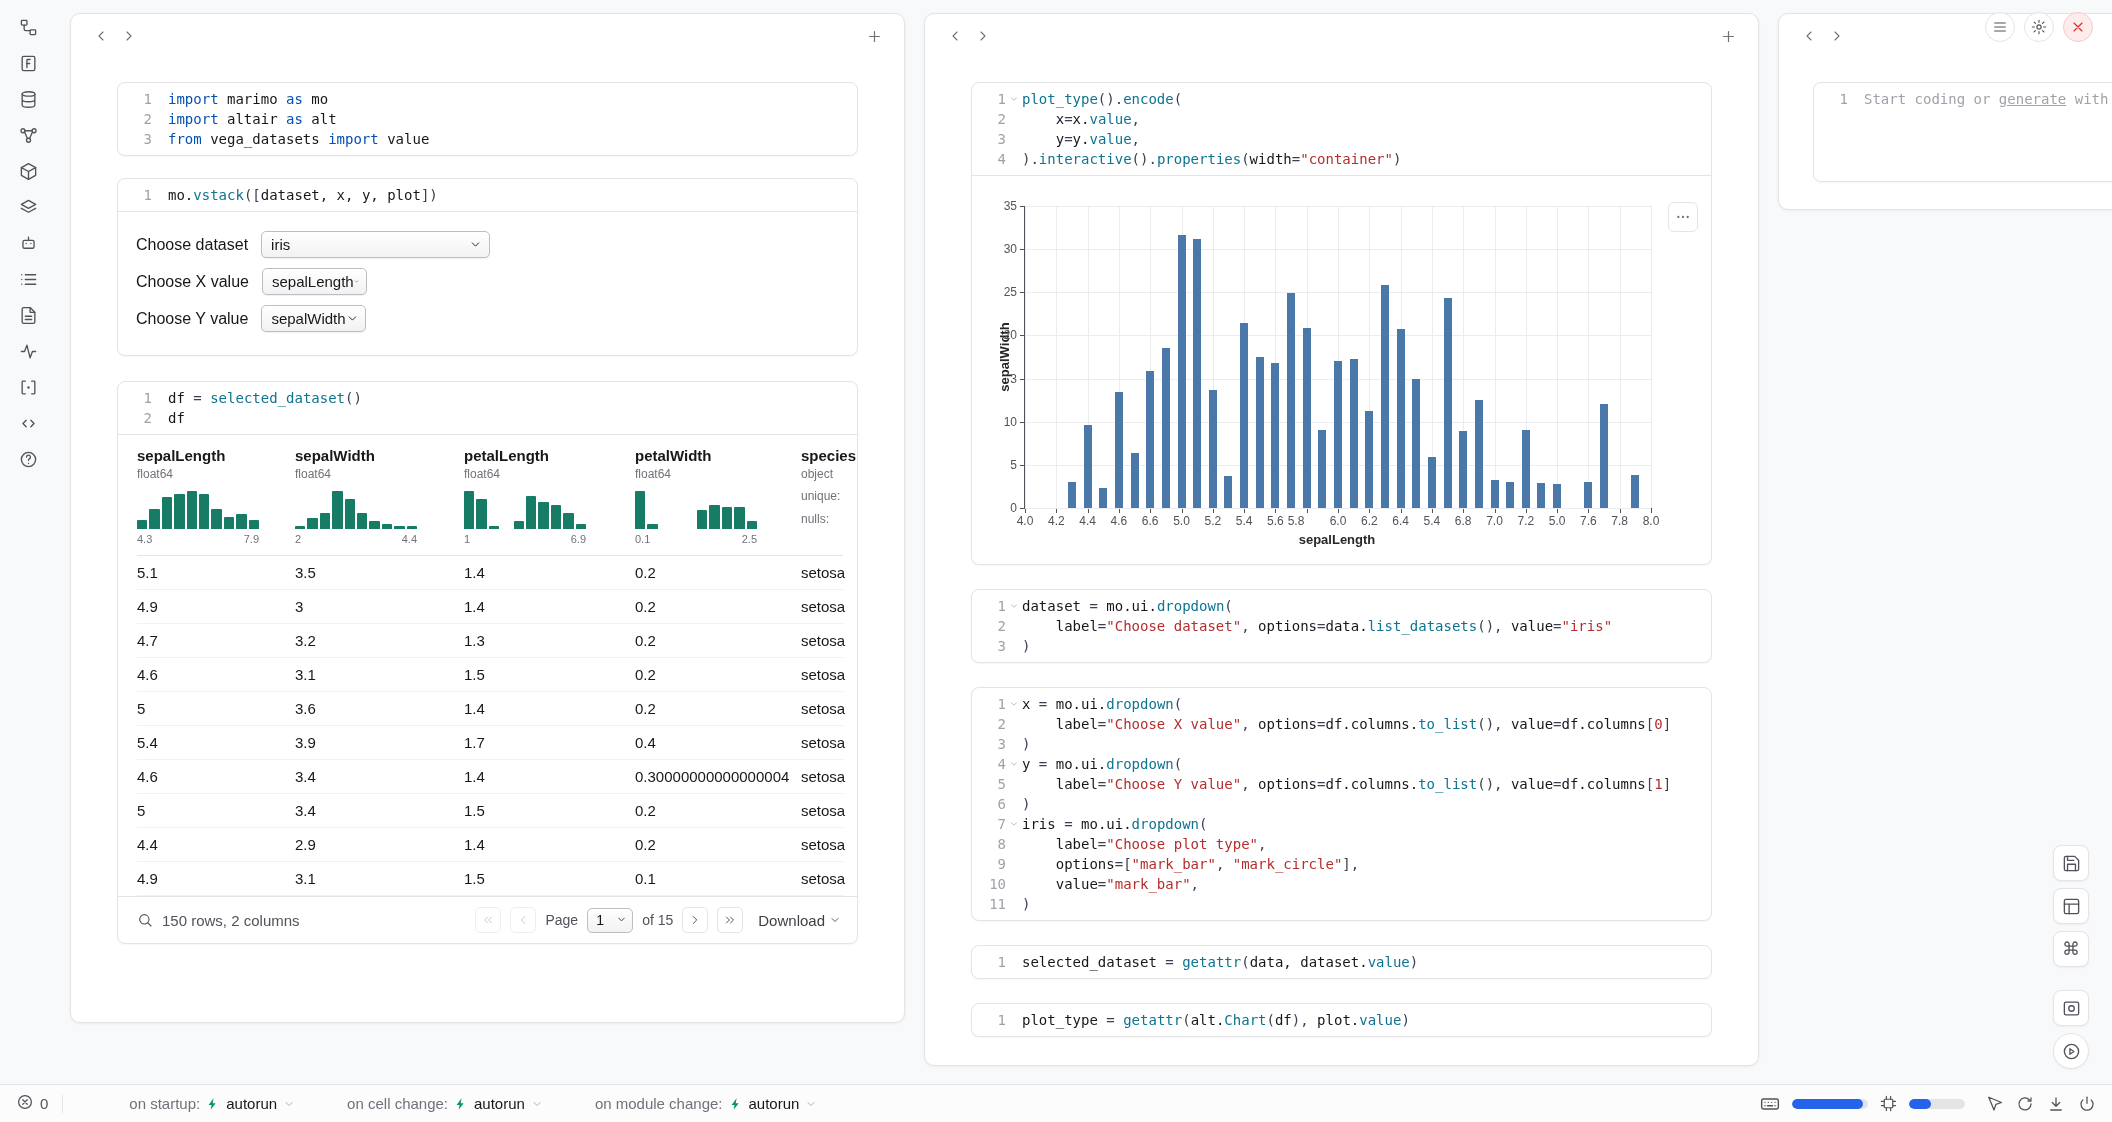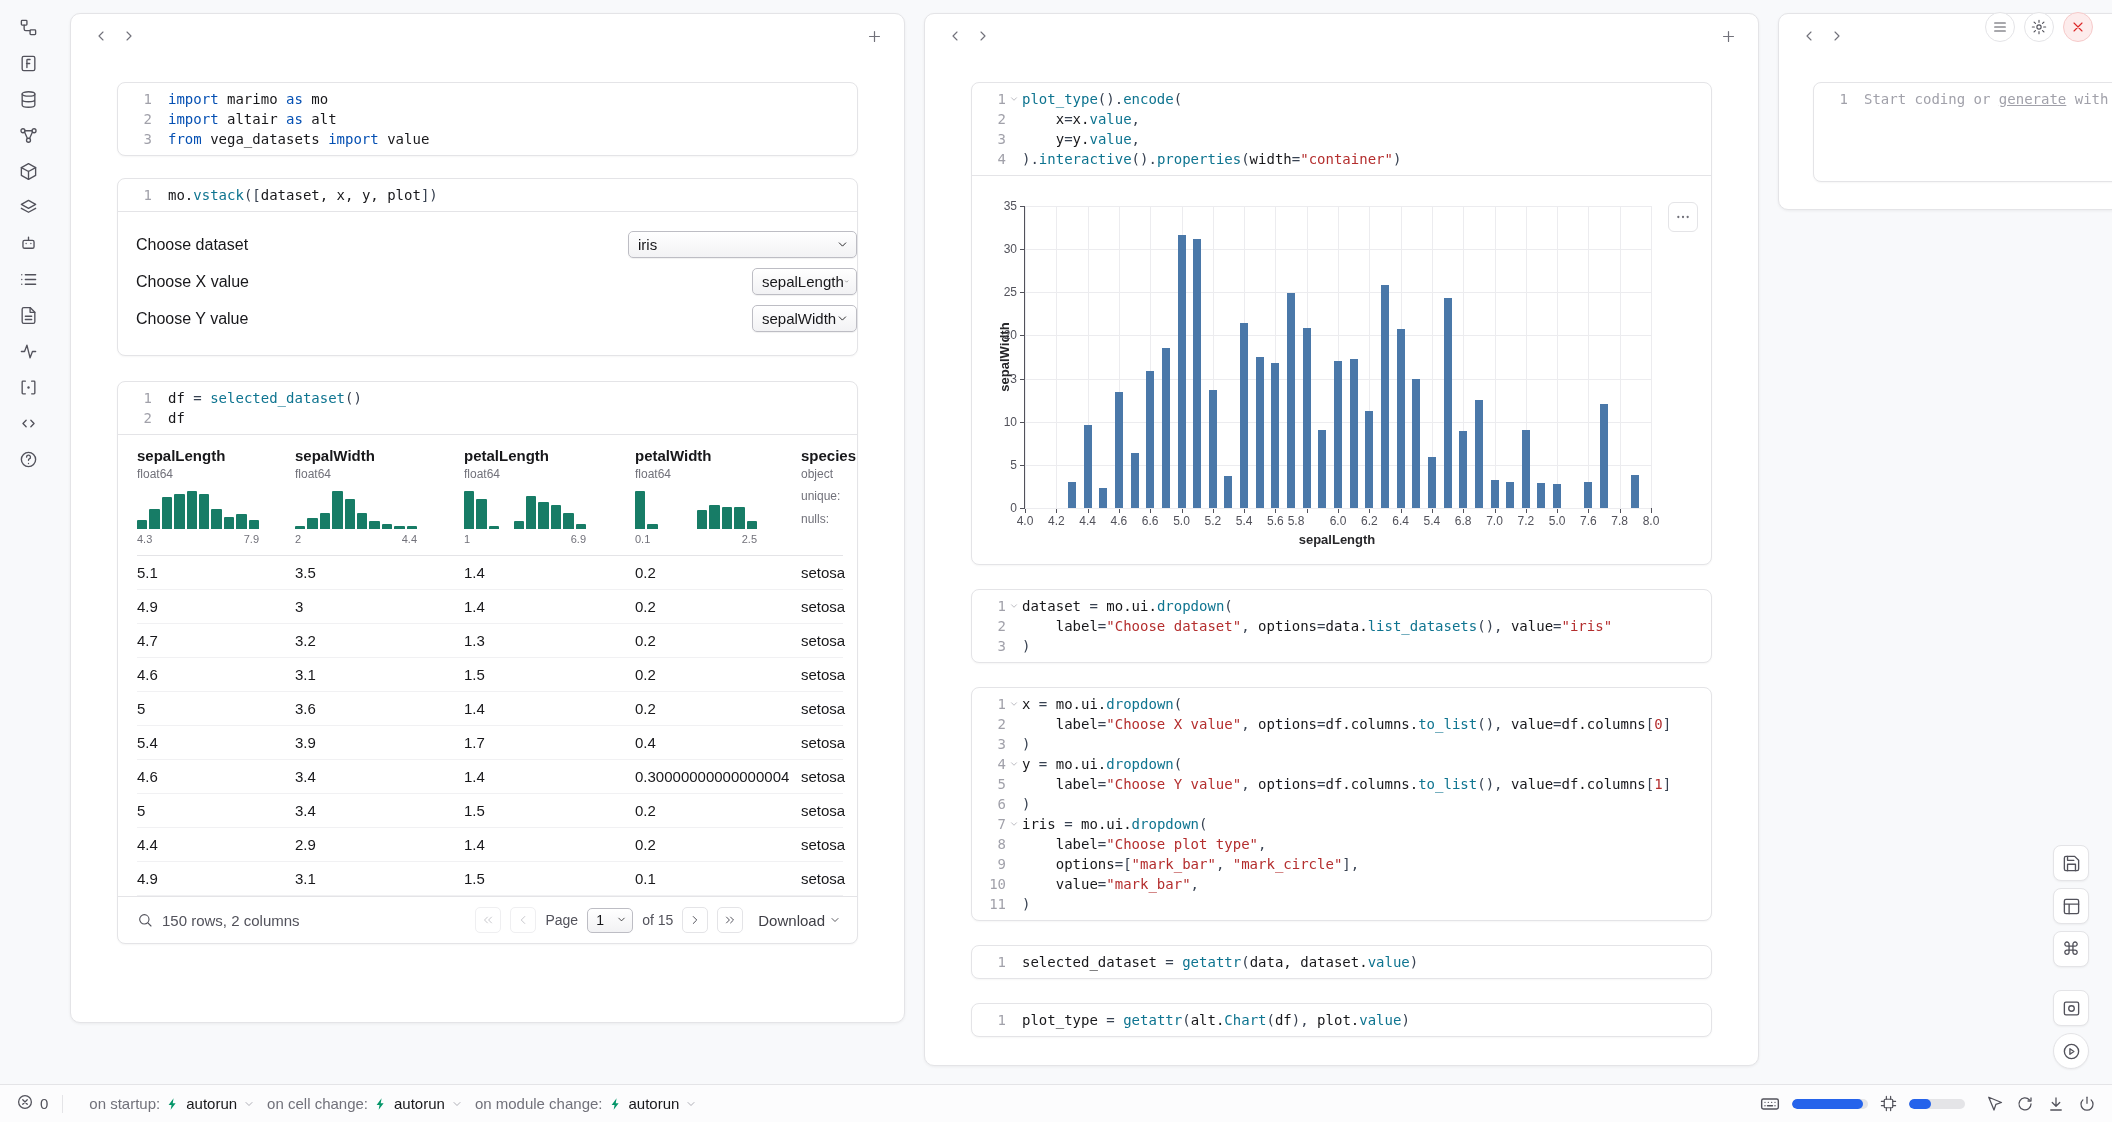--- a/index.html
+++ b/index.html
@@ -33,21 +33,21 @@
   .tk-f{color:#0e7490;}
   .tk-s{color:#b42e2e;}
   .tk-n{color:#b42e2e;}
   .tk-p{color:#374151;}
   .tk-o{color:#374151;}
   .tk-v{color:#18181b;}
   .tk-ph{color:#a1a1aa;}
   .tk-phl{color:#a1a1aa;text-decoration:underline;}
   
   .cell-out{border-top:1px solid #e4e4e7;padding:14px 0 18px 18px;}
-  .ui-row{display:flex;align-items:center;height:37px;gap:13px;justify-content:space-between;}
+  .ui-row{display:flex;align-items:center;height:37px;gap:13px;}
   .ui-label{font-size:16px;color:#18181b;}
   .select{display:flex;align-items:center;justify-content:space-between;border:1px solid #bdbdc4;
           border-radius:5px;background:linear-gradient(#ffffff,#f2f2f4);height:27px;padding:0 7px 0 9px;
           font-size:15px;color:#18181b;box-shadow:0 1px 1px rgba(0,0,0,.06);cursor:pointer;box-sizing:border-box;}
   
   .dt{border-top:1px solid #e4e4e7;padding:12px 14px 0 19px;overflow:hidden;}
   .dt-head{display:flex;border-bottom:1px solid #e4e4e7;padding-bottom:10px;}
   .dt-hcol{flex:none;cursor:pointer;}
   .dt-name{font-size:15px;font-weight:bold;color:#18181b;}
   .dt-type{font-size:12px;color:#71717a;margin-top:3px;}
@@ -93,21 +93,21 @@
         align-items:center;justify-content:center;color:#52525b;cursor:pointer;box-shadow:0 1px 2px rgba(0,0,0,.05);box-sizing:border-box;}
   .rail .rbtn:nth-child(4){margin-top:16px;}
   .rail .rbtn:nth-child(5){border-radius:50%;}
   .cmdglyph{font-size:18px;line-height:1;}
   
   .statusbar{position:absolute;left:0;right:0;bottom:0;height:38px;background:#fcfcfd;border-top:1px solid #e4e4e7;
              display:flex;align-items:center;padding:0 16px;gap:14px;font-size:15px;color:#3f3f46;box-sizing:border-box;}
   .sb-err{display:flex;align-items:center;gap:6px;color:#52525b;cursor:pointer;}
   .vdiv{width:1px;height:18px;background:#e4e4e7;}
   .run-chip{display:flex;align-items:center;gap:6px;cursor:pointer;margin-left:12px;}
-  .run-chip .lbl{color:#71717a;}
+  .run-chip .lbl{color:#71717a;margin-left:40px;}
   .run-chip .bolt{color:#059669;display:flex;}
   .run-chip .val{color:#18181b;}
   .run-chip .car{color:#a1a1aa;display:flex;}
   .sb-right{margin-left:auto;display:flex;align-items:center;gap:12px;color:#52525b;}
   .meter{width:76px;height:10px;border-radius:5px;background:#e4e4e7;overflow:hidden;}
   .meter i{display:block;height:100%;background:#2563eb;border-radius:5px;}
   .sb-ic{display:flex;align-items:center;justify-content:center;cursor:pointer;color:#52525b;}
   .sb-right .grp{display:flex;align-items:center;gap:13px;margin-left:8px;}
 </style>
 </head>

